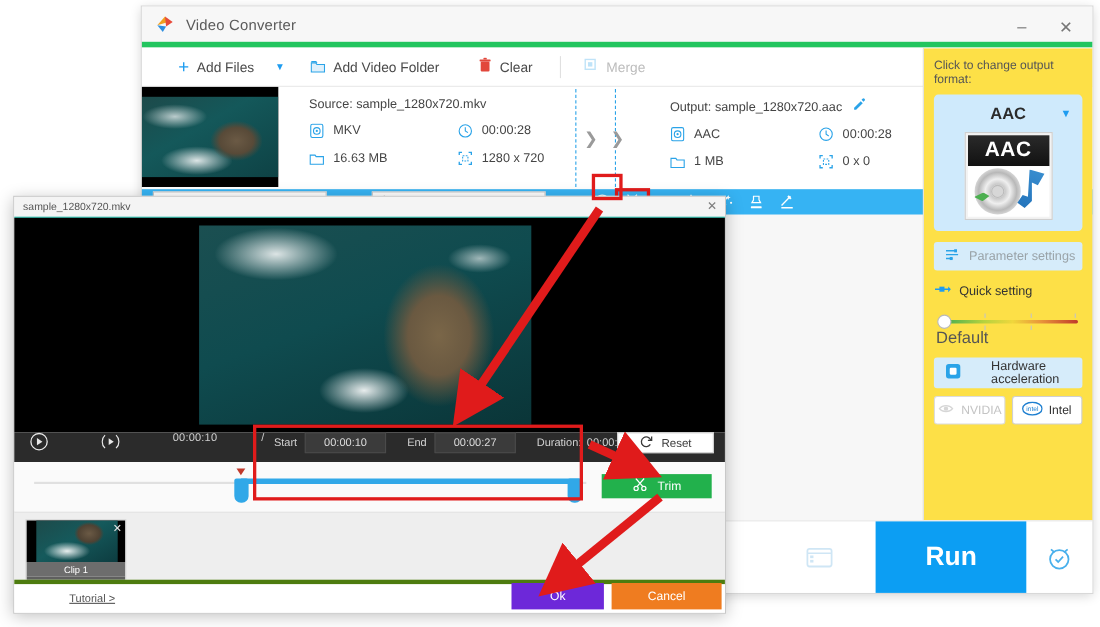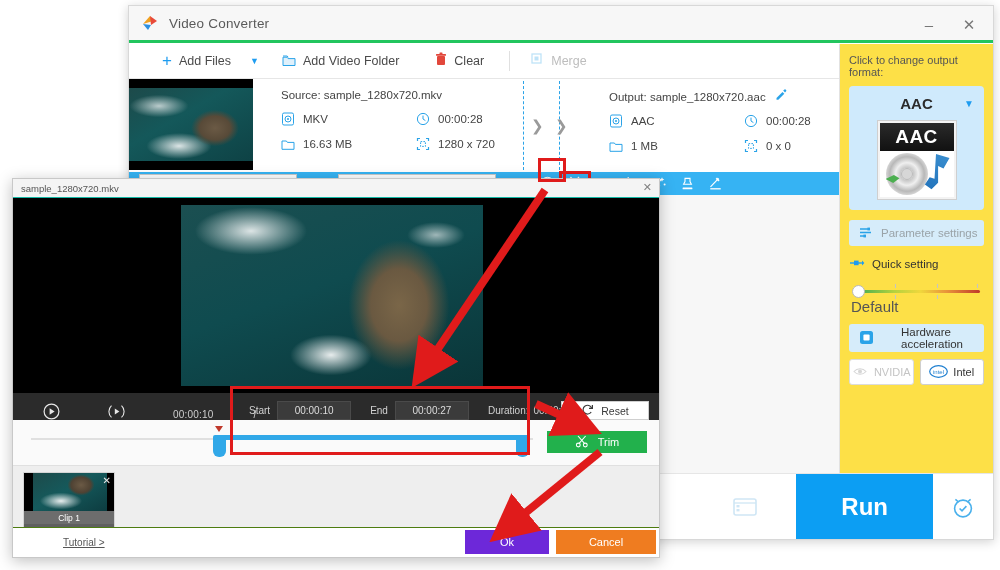--- a/index.html
+++ b/index.html
@@ -13,21 +13,21 @@
 
   
   .app-window {
     position: absolute; left: 128px; top: 5px; width: 866px; height: 535px;
     background: #f7f7f7;
     border: 1px solid #d8d8d8;
     box-shadow: 0 2px 10px rgba(0,0,0,.18);
   }
   .titlebar {
     height: 37px; background: #f7f7f7; display: flex; align-items: center;
-    border-bottom: 3px solid #22c55e; position: relative;
+    border-bottom: 5px solid #22c55e; position: relative;
   }
   .app-logo { margin-left: 10px; width: 22px; height: 22px; position: relative; }
   .app-title { margin-left: 8px; font-size: 13.5px; color: #5a5a5a; letter-spacing: .2px;}
   .win-btns { position: absolute; right: 4px; top: 0; height: 37px; display:flex; align-items:center;}
   .win-btn {
     width: 40px; height: 30px; display:flex; align-items:center; justify-content:center;
     color:#777; font-size: 15px; cursor: default;
   }
 
   
@@ -180,21 +180,21 @@
   .player-frame {
     position:absolute; left:168px; top:7px; width:302px; height:181px;
     background:
       radial-gradient(ellipse 70px 90px at 218px 100px, #7a6648 0%, #6a5941 40%, rgba(106,89,65,0) 72%),
       radial-gradient(ellipse 60px 30px at 150px 150px, rgba(255,255,255,.9) 0%, rgba(255,255,255,0) 68%),
       radial-gradient(ellipse 80px 34px at 70px 26px, rgba(255,255,255,.85) 0%, rgba(255,255,255,0) 70%),
       radial-gradient(ellipse 40px 18px at 255px 30px, rgba(255,255,255,.6) 0%, rgba(255,255,255,0) 72%),
       linear-gradient(160deg,#1b4f51 0%,#0f4b4f 45%,#0a3538 100%);
   }
   .controls {
-    height:27px; background:#2b2b2b; display:flex; align-items:flex-end; padding-left:30px; position:relative;gap:36px;
+    height:27px; background:#2b2b2b; display:flex; align-items:flex-start; padding-left:14px; position:relative;gap:36px;
   }
   .ctl-ico { color:#e8e8e8; display:flex; align-items:center; justify-content:center; margin-right:12px;}
   .time-txt { color:#cfcfcf; font-size:10px; letter-spacing:.2px;}
   .trim-fields { position:absolute; left:236px; display:flex; align-items:center; gap:0; }
   .tf-label { color:#d2d2d2; font-size:10px; margin-right:7px; }
   .tf-box {
     background:#3b3b3b; border:1px solid #4a4a4a; color:#dcdcdc; font-size:10px;
     padding:3px 6px; width:74px; text-align:center; margin-right:19px;
   }
   .dur-txt { color:#d2d2d2; font-size:10px; }
@@ -233,21 +233,21 @@
     background:
       radial-gradient(ellipse 18px 14px at 48px 12px, #6b5a45 0%, #4f4233 55%, rgba(79,66,51,0) 75%),
       radial-gradient(ellipse 30px 12px at 28px 28px, rgba(255,255,255,.9) 0%, rgba(255,255,255,0) 70%),
       linear-gradient(150deg,#1d4a4a 0%,#155a5c 45%,#0d3c40 100%);
   }
   .clip-x { position:absolute; right:3px; top:2px; color:#e9e9e9; font-size:10px; }
   .clip-name { height:13px; background:#6d6d6d; color:#fff; font-size:8.5px; display:flex; align-items:center; justify-content:center;}
   .clip-time { height:13px; background:#5f5f5f; color:#f0f0f0; font-size:8.5px; display:flex; align-items:center; justify-content:center;}
   .td-bottom {
     position:absolute; left:0; right:0; bottom:0; height:30px; background:#fff;
-    border-top:1px solid #4d7c0f; display:flex; align-items:center;
+    border-top:4px solid #4d7c0f; display:flex; align-items:center;
   }
   .tutorial { margin-left:50px; font-size:10px; color:#555; text-decoration:underline; cursor:default;}
   .ok-btn {
     position:absolute; right:110px; bottom:3px; width:84px; height:24px; background:#6d28d9;
     color:#fff; font-size:11px; display:flex; align-items:center; justify-content:center; cursor:default;
   }
   .cancel-btn {
     position:absolute; right:3px; bottom:3px; width:100px; height:24px; background:#ef7c20;
     color:#fff; font-size:11px; display:flex; align-items:center; justify-content:center; cursor:default;
   }

